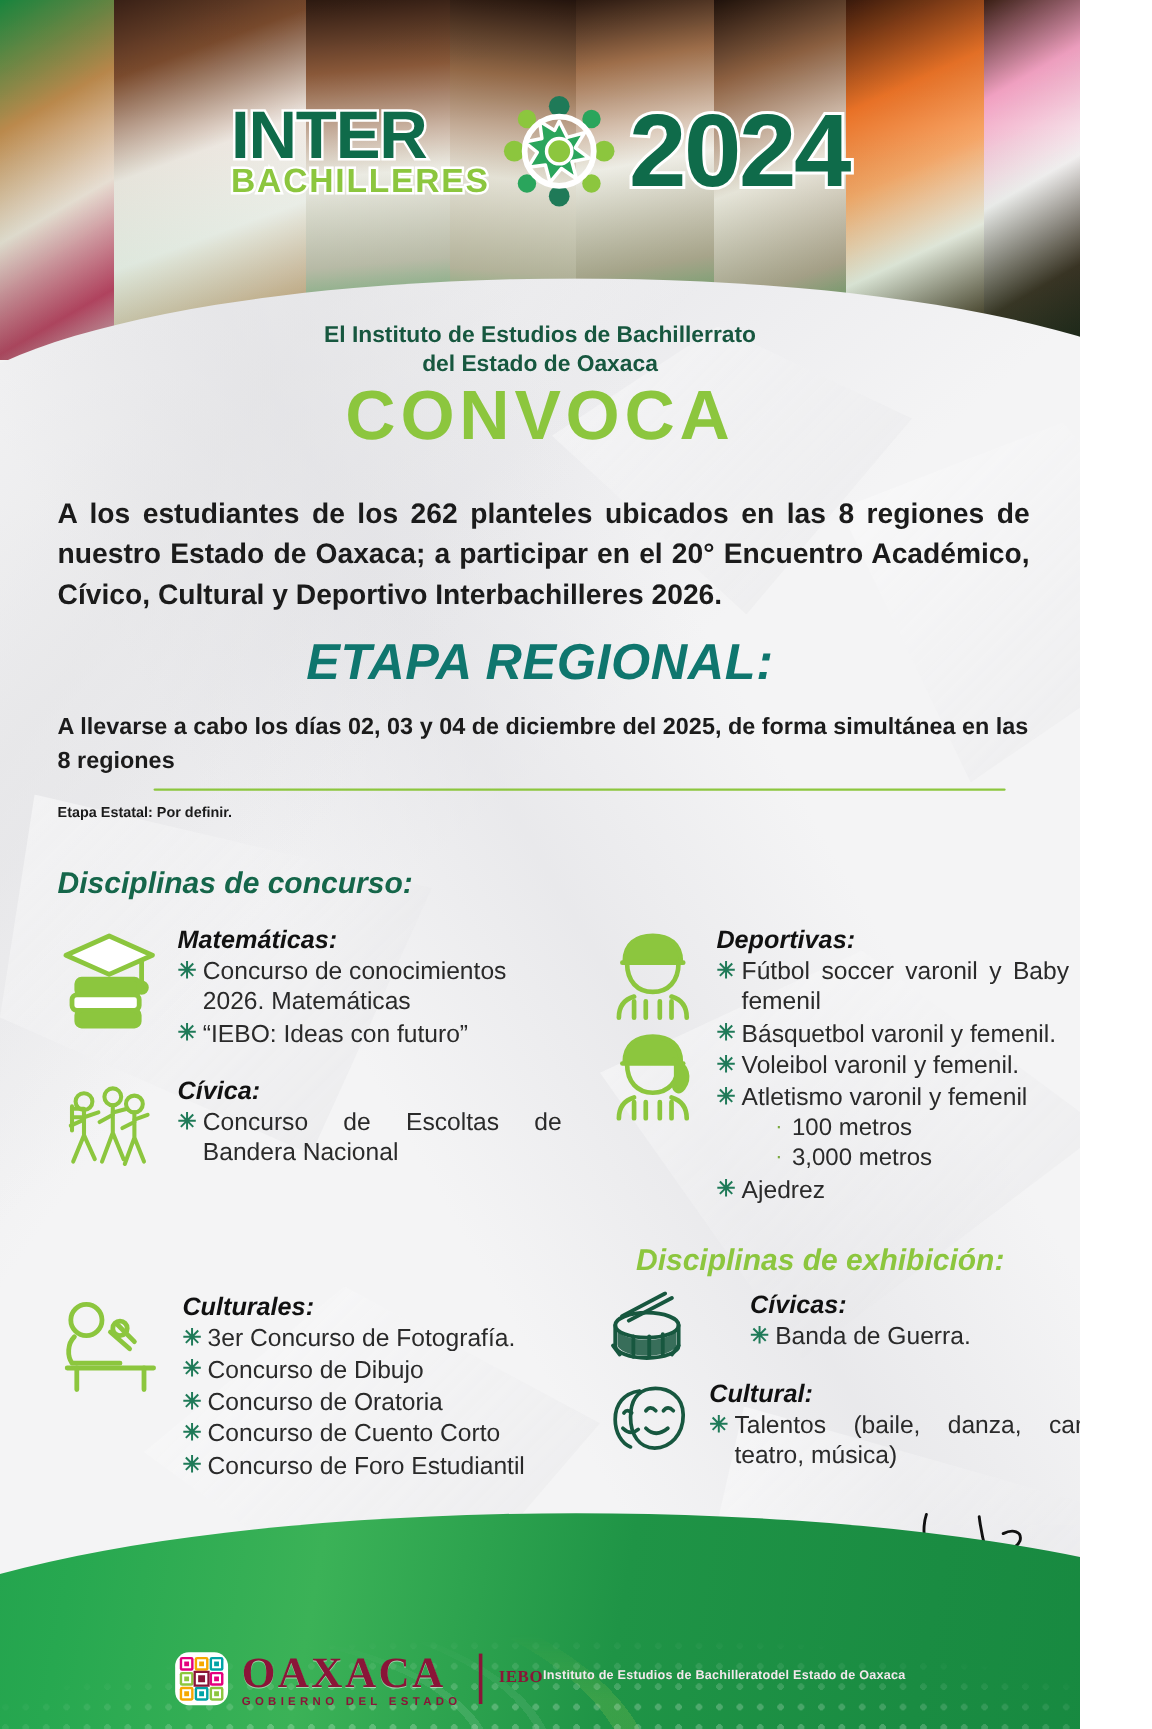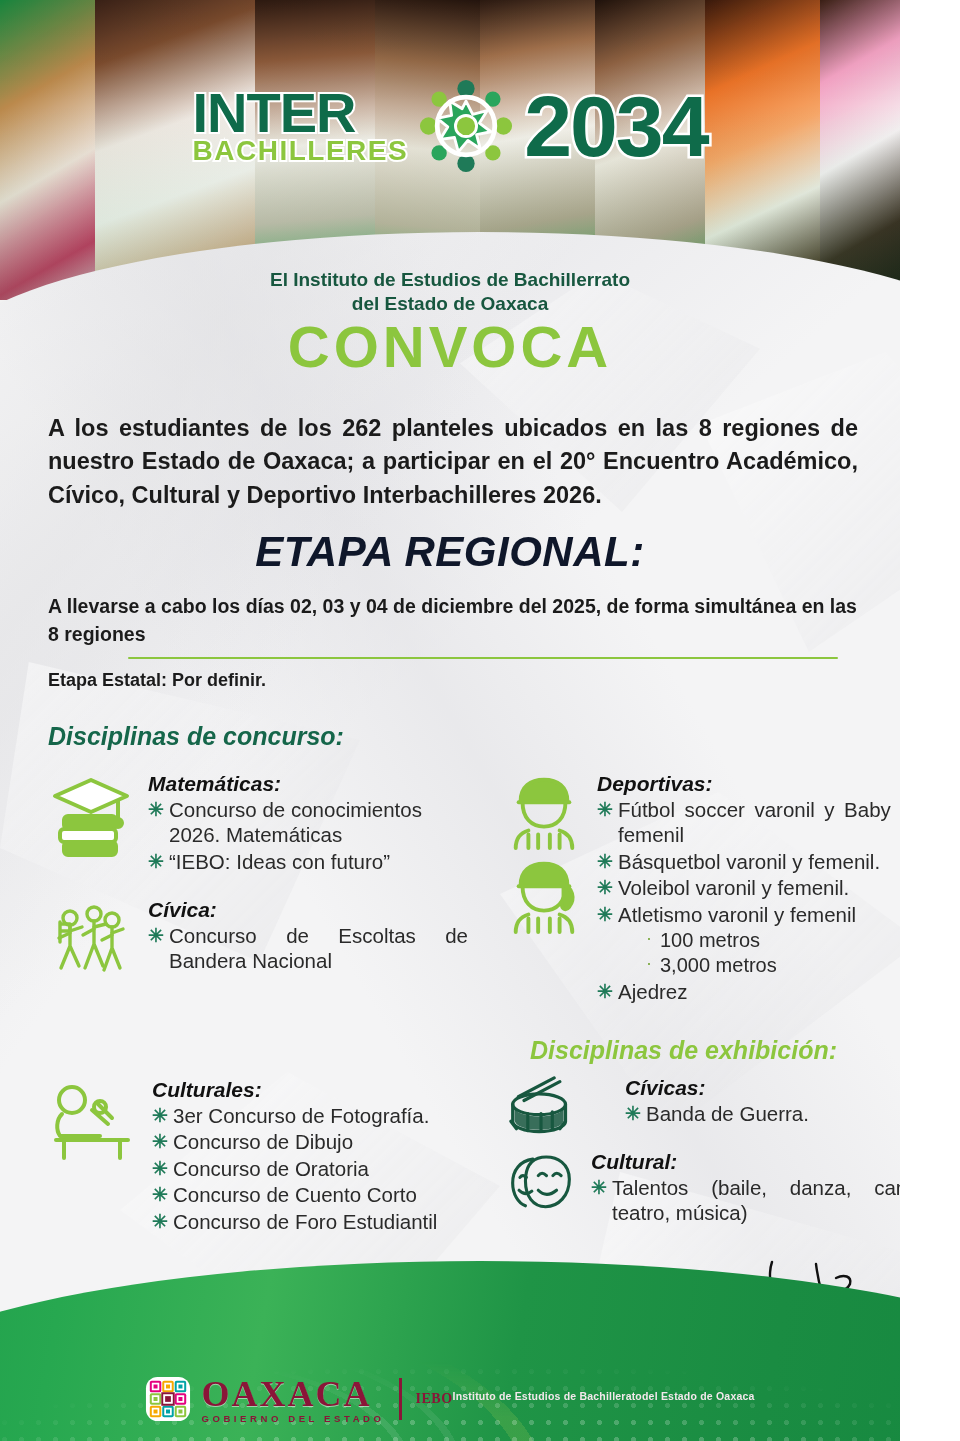--- a/index.html
+++ b/index.html
@@ -133,37 +133,37 @@
   }
 
   .lead {
     position:absolute; left:48px; right:42px; top:412px;
     color:#1b1b1b; font-size:23.5px; font-weight:700;
     line-height:1.42; text-align:justify;
   }
 
   .etapa-title {
     position:absolute; left:0; right:0; top:528px;
-    text-align:center; color:#0f172a;
+    text-align:center; color:#0f766e;
     font-size:42px; font-weight:900; font-style:italic; letter-spacing:.5px;
   }
 
   .etapa-sub {
     position:absolute; left:48px; right:42px; top:592px;
     color:#1b1b1b; font-size:19.5px; font-weight:600; line-height:1.45;
   }
 
   .rule {
     position:absolute; left:128px; width:710px; top:657px;
     height:2px; background:#8cc63e; border-radius:2px;
   }
 
   .etapa-estatal {
     position:absolute; left:48px; top:670px;
-    color:#1b1b1b; font-size:18px; font-weight:600;
+    color:#1b1b1b; font-size:12px; font-weight:600;
   }
 
   .sec-head {
     color:#15664a; font-size:25px; font-weight:900; font-style:italic;
   }
   .sec-head.lime { color:#8cc63e; }
   #h-concurso  { position:absolute; left:48px;  top:722px; }
   #h-exhibicion{ position:absolute; left:530px; top:1036px; }
 
   
@@ -283,21 +283,21 @@
         <circle cx="22" cy="22" r="8" fill="#8cc63e"></circle>
         <circle cx="78" cy="22" r="8" fill="#2aa55c"></circle>
         <circle cx="22" cy="78" r="8" fill="#2aa55c"></circle>
         <circle cx="78" cy="78" r="8" fill="#8cc63e"></circle>
         <circle cx="50" cy="50" r="30" fill="none" stroke="#ffffff" stroke-width="5"></circle>
         <path d="M50 24 L57 38 L72 34 L64 47 L76 56 L61 59 L65 74 L52 65 L42 77 L38 62 L23 64 L31 51 L20 42 L35 39 L33 24 L46 32 Z" fill="#2aa55c" stroke="#ffffff" stroke-width="3" stroke-linejoin="round"></path>
         <circle cx="50" cy="50" r="11" fill="#8cc63e" stroke="#ffffff" stroke-width="3"></circle>
       </g>
     </svg>
 
-    <span class="w-year">2034</span>
+    <span class="w-year">2024</span>
   </div>
 
   <div class="sheet">
     <div class="sheet-facets">
       <span class="facet f1"></span>
         <span class="facet f2"></span>
         <span class="facet f3"></span>
       <span class="facet f4"></span>
         <span class="facet f5"></span>
         <span class="facet f6"></span>

